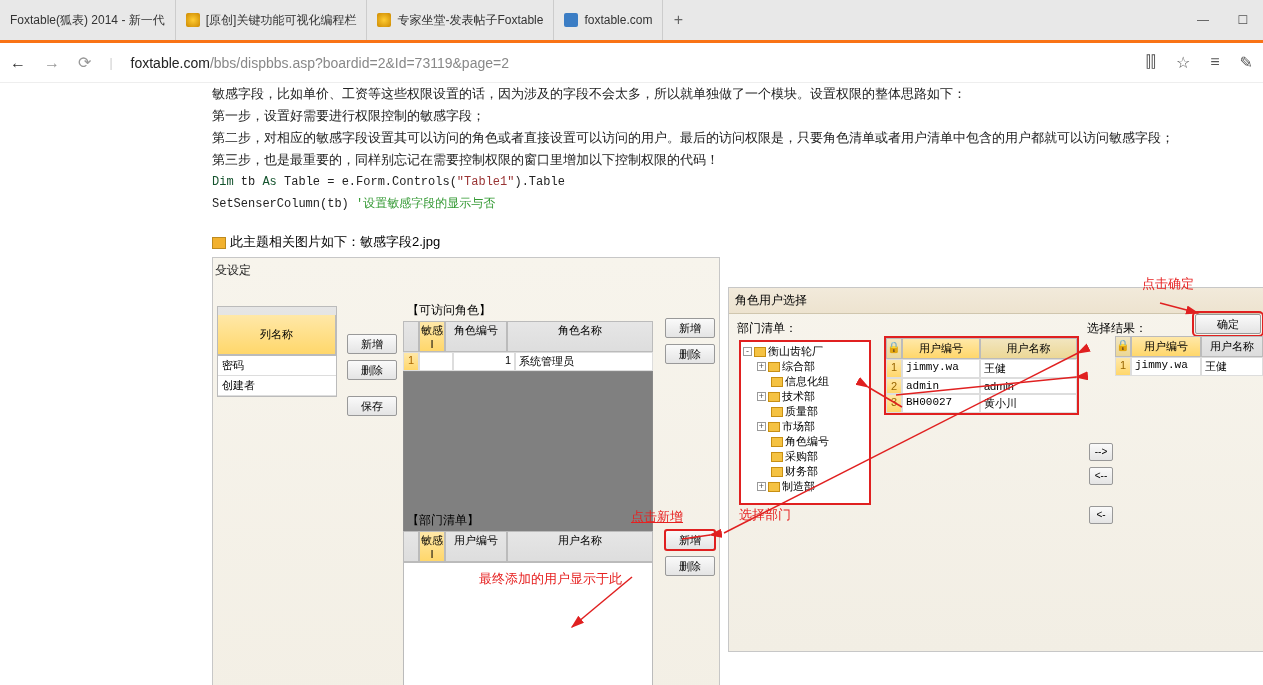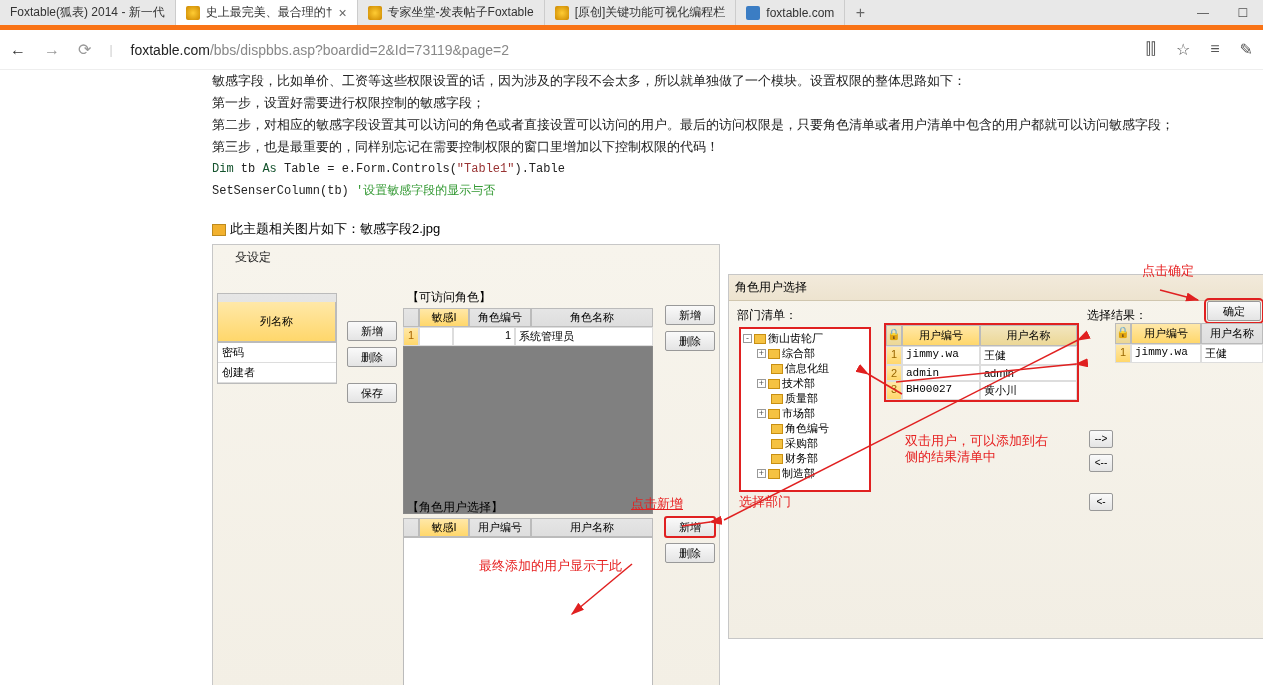--- a/index.html
+++ b/index.html
@@ -1,19 +1,19 @@
 <!DOCTYPE html>
 <html><head>
 <meta charset="utf-8">
 <style>
 * { box-sizing: border-box; margin: 0; padding: 0; }
 body { font-family: "Microsoft YaHei", Arial, sans-serif; font-size: 12px; background: #fff; overflow: hidden; width: 1263px; height: 685px; }
 
 
-.browser-tabs { display: flex; background: #e8e8e8; border-bottom: 5px solid #f97316; height: 30px; align-items: stretch; }
+.browser-tabs { display: flex; background: #e8e8e8; border-bottom: 3px solid #f97316; height: 43px; align-items: stretch; }
 .tab { display: flex; align-items: center; gap: 6px; padding: 0 10px; border-right: 1px solid #ccc; font-size: 12px; color: #333; cursor: pointer; background: #e8e8e8; max-width: 200px; overflow: hidden; white-space: nowrap; }
 .tab.active { background: #fff; }
 .tab-favicon { width: 14px; height: 14px; display: inline-block; }
 .fav-s { background: radial-gradient(circle, #ffcc33, #cc8800); border-radius: 2px; }
 .fav-ft { background: #3b7dc4; border-radius: 2px; }
 .tab-close { color: #666; cursor: pointer; font-size: 14px; }
 .tab-new { width: 30px; display: flex; align-items: center; justify-content: center; color: #666; cursor: pointer; font-size: 16px; }
 .win-ctl { margin-left: auto; display: flex; }
 .win-btn { width: 40px; display: flex; align-items: center; justify-content: center; color: #555; cursor: pointer; }
 
@@ -36,34 +36,34 @@
 .img-caption { margin: 18px 0 6px 212px; font-size: 13px; }
 .img-icon { display:inline-block; width:14px; height:12px; background:#f2b12e; border:1px solid #bd8a1e; vertical-align:middle; margin-right:4px; }
 
 
 .shots { position: relative; margin-left: 212px; height: 450px; }
 
 .panel { position: absolute; border: 1px solid #c7c7c7; background: linear-gradient(#f7f4ec, #f3efe5); font-size: 12px; }
 
 
 .p1 { left: 0; top: 0; width: 508px; height: 447px; }
-.p1-header { font-size: 12px; padding: 4px 22px; color: #222; }
+.p1-header { font-size: 12px; padding: 4px 2px; color: #222; }
 .p1-label { color: #1155dd; margin: 8px 0 4px 28px; }
 .grid-head { display: flex; background: linear-gradient(#e6e6e6,#ddd); border: 1px solid #bbb; font-size: 11px; }
 .grid-head span { padding: 12px 0; text-align: center; border-right: 1px solid #bbb; margin-top: 8px; }
 .grid-head .sel { background: linear-gradient(#ffe8a8,#ffd76b); flex:1; }
 
 .btn-sm { display: block; width: 50px; height: 20px; line-height: 18px; text-align: center; background: linear-gradient(#fafafa,#e4e4e4); border: 1px solid #999; border-radius: 2px; font-size: 11px; cursor: pointer; margin-bottom: 6px; }
 
 .section-label { font-size: 12px; margin: 4px 0 2px 4px; }
 .roles-grid { position: absolute; left: 190px; top: 40px; width: 250px; }
 .roles-big { background: #808080; width: 250px; height: 168px; border:1px solid #888; }
 .roles-head { display:flex; background: linear-gradient(#e6e6e6,#ddd); font-size:11px; }
 .roles-head span { border:1px solid #bbb; padding:1px 0; text-align:center; }
-.roles-head .h1 { width: 50px; background: linear-gradient(#ffe8a8,#ffd76b); }
+.roles-head .h1 { width: 26px; background: linear-gradient(#ffe8a8,#ffd76b); }
 .roles-head .h2 { width: 62px; }
 .roles-head .h3 { flex:1; }
 .roles-row { display:flex; background:#fff; font-size:11px; }
 .roles-row span { border:1px solid #ddd; padding:1px 3px; }
 .roles-row .c0 { width:16px; background:linear-gradient(#ffe8a8,#ffd76b); color:#aa6600; text-align:center; }
 .roles-row .c1 { width:34px; }
 .roles-row .c2 { width:62px; text-align:right; }
 .roles-row .c3 { flex:1; }
 
 .btns-right1 { position:absolute; left: 452px; top: 60px; }
@@ -113,49 +113,44 @@
 .res-head span { border:1px solid #bbb; padding:2px 0; text-align:center; }
 .res-head .rh0 { width:16px; background:linear-gradient(#f2e6c1,#ecd794); }
 .res-head .rh1 { width:70px; background:linear-gradient(#ffe8a8,#ffd76b); }
 .res-head .rh2 { flex:1; background:linear-gradient(#e6e6e6,#ddd);}
 .res-row { display:flex; font-size:11px; }
 .res-row span { border:1px solid #ddd; padding:1px 3px; background:#fff; }
 .res-row .r0 { width:16px; background:linear-gradient(#ffe8a8,#ffd76b); text-align:center; color:#996600;}
 .res-row .r1 { width:70px; font-family:"Courier New",monospace; }
 .res-row .r2 { flex:1; }
 
-.ok-btn { position:absolute; right: 6px; top: 26px; width:54px; height:20px; background:linear-gradient(#fafafa,#e4e4e4); border:1px solid #999; border-radius:2px; text-align:center; line-height:18px; font-size:11px; cursor:pointer; outline:2px solid #e02020; outline-offset:1px; }
+.ok-btn { position:absolute; right: 6px; top: 26px; width:66px; height:20px; background:linear-gradient(#fafafa,#e4e4e4); border:1px solid #999; border-radius:2px; text-align:center; line-height:18px; font-size:11px; cursor:pointer; outline:2px solid #e02020; outline-offset:1px; }
 
 .move-box { position:absolute; left: 360px; top: 155px; display:flex; flex-direction:column; gap:6px; }
 .move-btn { width:24px; height:18px; background:linear-gradient(#fafafa,#e4e4e4); border:1px solid #999; border-radius:2px; text-align:center; line-height:15px; font-size:10px; cursor:pointer;}
 .move-box2 { position:absolute; left: 360px; top: 218px; display:flex; flex-direction:column; gap:6px; }
 
 
 svg.overlay { position:absolute; left:0; top:0; pointer-events:none; }
 
 </style>
 </head>
 <body>
 
 <div class="browser-tabs">
   <div class="tab">
       <span>Foxtable(狐表) 2014 - 新一代</span>
     </div>
-  <div class="tab active">
-    <span class="tab-favicon fav-s"></span>
-    <span>史上最完美、最合理的†</span>
-    <span class="tab-close">×</span>
-  </div>
+  <div class="tab">
+      <span class="tab-favicon fav-s"></span>
+      <span>[原创]关键功能可视化编程栏</span>
+    </div>
   <div class="tab">
       <span class="tab-favicon fav-s"></span>
       <span>专家坐堂-发表帖子Foxtable</span>
-    </div>
-  <div class="tab">
-      <span class="tab-favicon fav-s"></span>
-      <span>[原创]关键功能可视化编程栏</span>
     </div>
   <div class="tab">
       <span class="tab-favicon fav-ft"></span>
       <span>foxtable.com</span>
     </div>
   <div class="tab-new">+</div>
   <div class="win-ctl">
     <div class="win-btn">—</div>
     <div class="win-btn">☐</div>
   </div>
@@ -223,21 +218,21 @@
           <span class="c3">系统管理员</span>
         </div>
         <div class="roles-big"></div>
       </div>
       <div class="btns-right1">
         <div class="btn-sm">新增</div>
         <div class="btn-sm">删除</div>
       </div>
 
       <div class="users-section">
-        <div class="section-label">【角色用户选择】</div>
+        <div class="section-label">【部门清单】</div>
         <div class="users-grid">
           <div class="roles-head">
             <span style="width:16px"> </span>
             <span class="h1">敏感I</span>
             <span class="h2">用户编号</span>
             <span class="h3">用户名称</span>
           </div>
           <div class="users-big"></div>
         </div>
       </div>
@@ -347,21 +342,20 @@
       </div>
 
       <div class="move-box">
         <div class="move-btn">--&gt;</div>
         <div class="move-btn">&lt;--</div>
       </div>
       <div class="move-box2">
         <div class="move-btn">&lt;-</div>
       </div>
 
-      <div class="anno-red" style="left:176px; top:158px; width:150px; line-height:16px;">双击用户，可以添加到右侧的结果清单中</div>
     </div>
     <div class="anno-red" style="left:930px; top:18px;">点击确定</div>
 
     <svg class="overlay" width="1060" height="450">
       <defs>
           <marker id="arr" markerWidth="10" markerHeight="10" refX="8" refY="3" orient="auto">
             <path d="M0,0 L9,3 L0,6 Z" fill="#e02020"></path>
           </marker>
         </defs>
       <line x1="498" y1="278" x2="470" y2="282" stroke="#e02020" stroke-width="1.5" marker-start="url(#arr)"></line>

